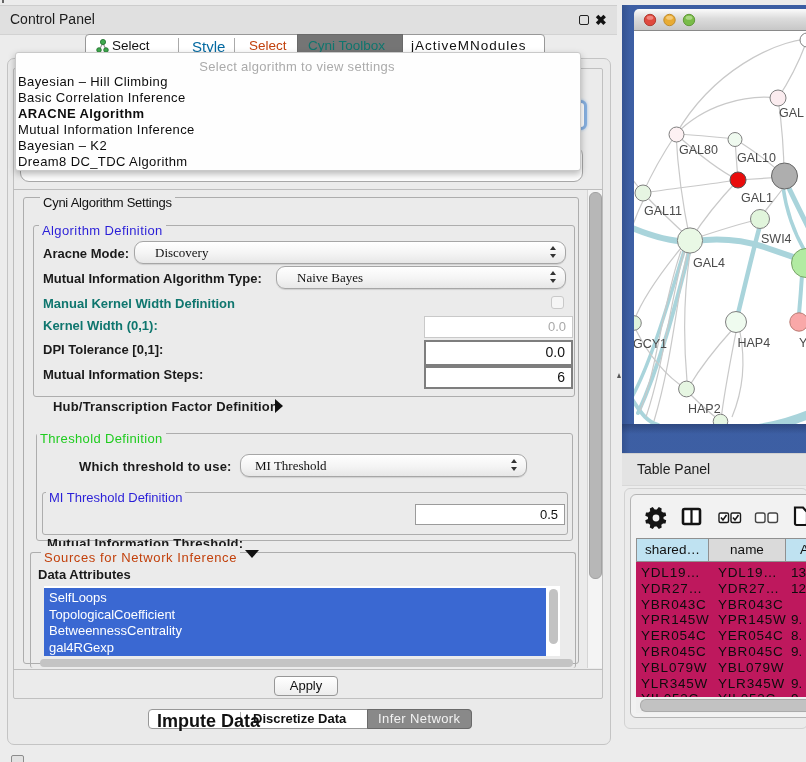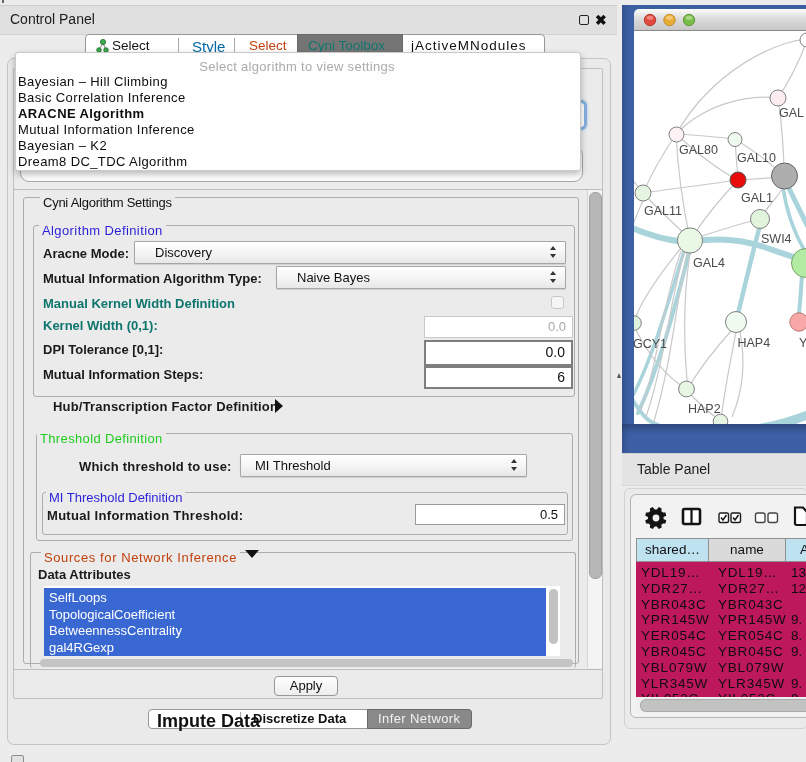--- a/index.html
+++ b/index.html
@@ -1,23 +1,23 @@
 <!DOCTYPE html>
 <html><head>
 <meta charset="utf-8">
 <style>
   html,body{margin:0;padding:0;}
   body{width:806px;height:762px;position:relative;overflow:hidden;
        background:#ececec;font-family:"Liberation Sans",sans-serif;}
   .abs{position:absolute;}
   .lbl{font-weight:bold;font-size:13px;color:#1a1a1a;}
   .dis{color:#0f766e;}
-  .combo{position:absolute;border:1px solid #a6a6a6;border-radius:1px;
+  .combo{position:absolute;border:1px solid #a6a6a6;border-radius:9px;
          background:linear-gradient(#ffffff, #f4f4f4 55%, #e7e7e7);
-         box-shadow:0 1px 1px rgba(0,0,0,0.12);}
+         box-shadow:0 1px 1px rgba(0,0,0,0.12);font-family:Liberation Serif, serif;}
   .combo .ct{position:absolute;left:20px;top:3px;font-size:13px;color:#111;}
   .arr{position:absolute;right:7px;width:8px;}
   .arr .up{width:0;height:0;border-left:3.5px solid transparent;border-right:3.5px solid transparent;
            border-bottom:4.5px solid #333;position:absolute;top:4px;left:0;}
   .arr .dn{width:0;height:0;border-left:3.5px solid transparent;border-right:3.5px solid transparent;
            border-top:4.5px solid #333;position:absolute;top:12px;left:0;}
   .field{position:absolute;background:#fff;border:1px solid #8f8f8f;
          font-size:13px;color:#111;text-align:right;padding-right:6px;}
   .gbox{position:absolute;border:1px solid #adadad;border-radius:3px;}
   .gtitle{position:absolute;font-size:13px;background:#ebebeb;padding:4px 3px;white-space:nowrap;text-align:right;}
@@ -123,21 +123,21 @@
 <div class="combo" style="left:240px;top:454px;width:285px;height:21px;">
   <span class="ct" style="left:14px;">MI Threshold</span>
   <span class="arr">
       <span class="up"></span>
       <span class="dn"></span>
     </span>
 </div>
 
 <div class="gbox" style="left:42px;top:492px;width:524px;height:41px;"></div>
 <div class="gtitle" style="left:46px;top:486px;color:#2a1fd8;">MI Threshold Definition</div>
-<div class="abs lbl" style="left:47px;top:508px;letter-spacing:0.3px;">Mutual Information Threshold:</div>
+<div class="abs lbl" style="left:47px;top:536px;letter-spacing:0.3px;">Mutual Information Threshold:</div>
 <div class="field" style="left:415px;top:504px;width:142px;height:17px;border:1px solid #9b9b9b;
      padding-top:2px;">0.5</div>
 
 <div class="gbox" style="left:30px;top:552px;width:544px;height:115px;border-bottom:none;"></div>
 <div class="gtitle" style="left:41px;top:546px;color:#c2410c;letter-spacing:0.6px;">Sources for Network Inference</div>
 <div class="abs" style="left:245px;top:550px;width:0;height:0;border-left:7px solid transparent;
      border-right:7px solid transparent;border-top:8px solid #111;"></div>
 <div class="abs lbl" style="left:38px;top:567px;">Data Attributes</div>
 <div class="abs" style="left:44px;top:586px;width:516px;height:70px;background:#fff;"></div>
 <div class="abs" style="left:44px;top:588px;width:502px;height:68px;background:#3a68d2;"></div>

